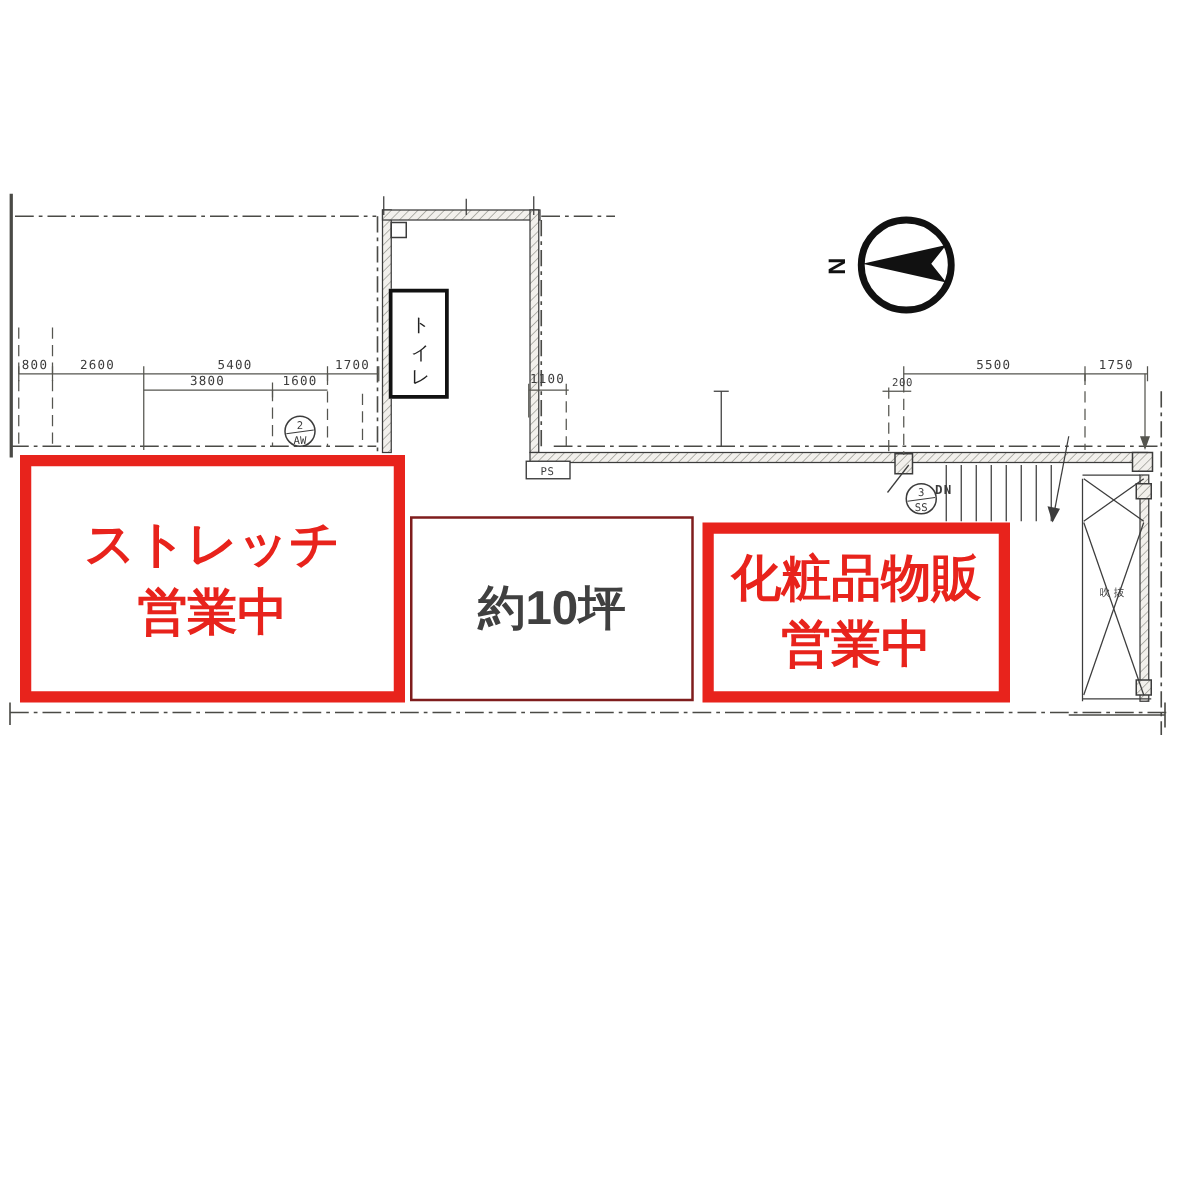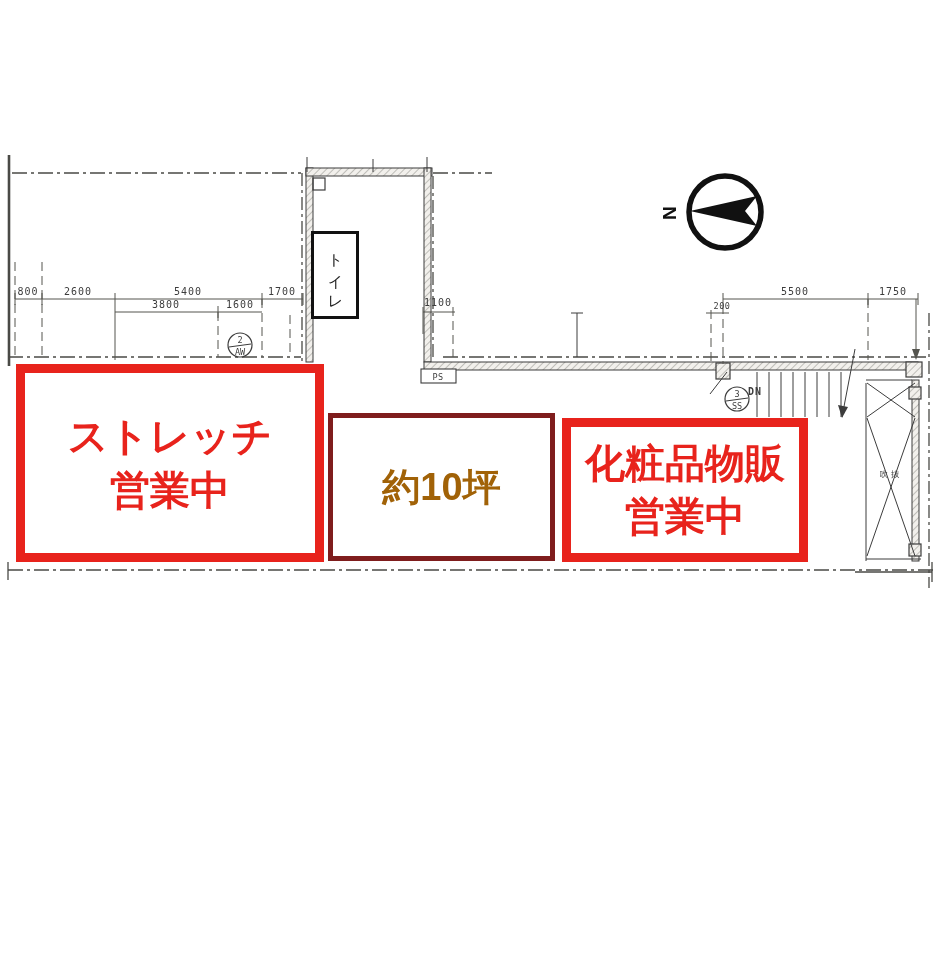--- a/index.html
+++ b/index.html
@@ -8,21 +8,21 @@
   svg{position:absolute;left:0;top:0;}
   svg text{font-family:"DejaVu Sans Mono",monospace;fill:#3c3c3c;}
   .dim{font-size:10px;letter-spacing:1px;}
   .dim-sm{font-size:8.5px;letter-spacing:0.5px;}
   .tagtxt{font-size:8.5px;}
   .unit-box{position:absolute;background:#ffffff;display:flex;flex-direction:column;
             justify-content:center;align-items:center;text-align:center;
             font-weight:bold;box-sizing:border-box;}
   .unit-box .ln{display:block;}
   .red-box{border:9px solid #e8231c;color:#e8231c;}
-  .blue-box{border:5px solid #7f1d1d;color:#a16207;}
+  .blue-box{border:2px solid #7f1d1d;color:#404040;}
   #box-massage{left:16px;top:364px;width:308px;height:198px;font-size:40px;line-height:54px;}
   #box-vacancy{left:328px;top:413px;width:227px;height:148px;font-size:38px;line-height:53px;}
   #box-cosmetics{left:562px;top:418px;width:246px;height:144px;font-size:40px;line-height:53px;}
   #toilet-box{position:absolute;left:311px;top:231px;width:48px;height:88px;background:#ffffff;
               border:3px solid #111;box-sizing:border-box;display:flex;align-items:center;justify-content:center;
               writing-mode:vertical-rl;text-orientation:upright;font-size:15px;color:#222;letter-spacing:4px;}
 </style>
 </head>
 <body>
 

